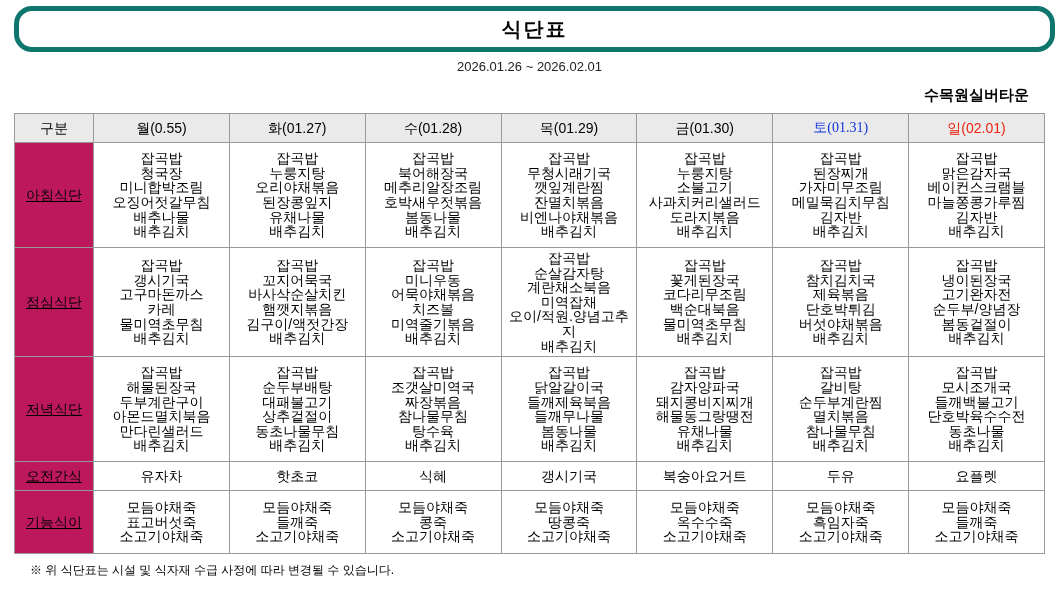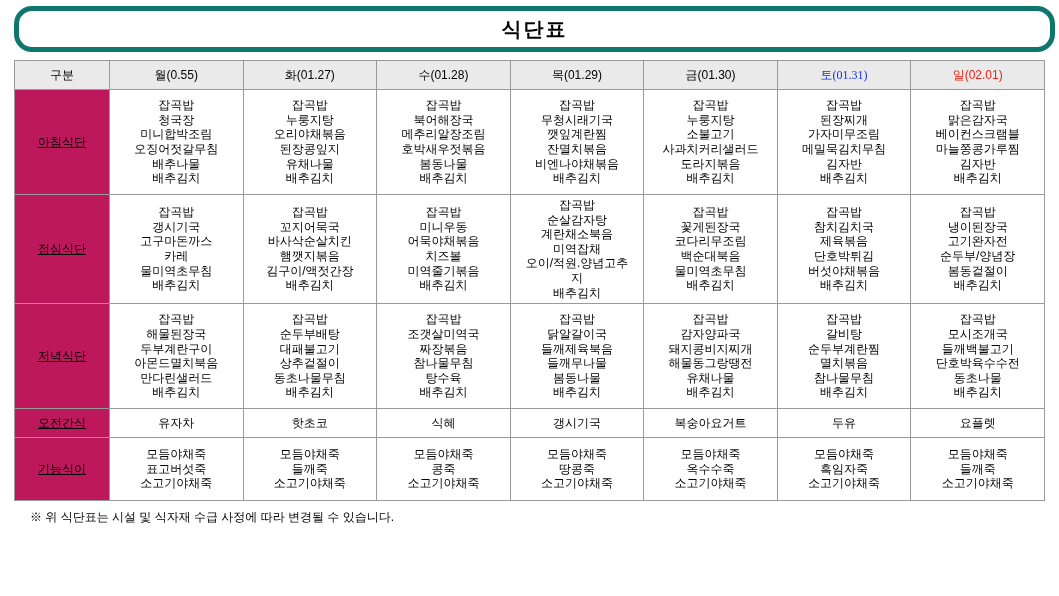--- a/index.html
+++ b/index.html
@@ -57,23 +57,23 @@
     width: 1031px;
     margin-left: auto;
     margin-right: auto;
     border-collapse: collapse;
     table-layout: fixed;
   }
   table.menu td, table.menu th {
     border: 1px solid #9a9a9a;
     text-align: center;
     vertical-align: middle;
-    font-size: 12px;
+    font-size: 14px;
     line-height: 14.6px;
-    padding: 3px 9px;
+    padding: 3px 1px;
   }
   thead th {
     background: #eaeaea;
     font-weight: normal;
     height: 22px;
     font-size: 12px;
   }
   th.col-label { width: 76px; }
   th.day { width: auto; }
   th.sat { color: #1133dd; font-family: Liberation Serif, serif; }
@@ -102,21 +102,23 @@
 </style>
 </head>
 <body>
 
 <div class="page">
 
   <div class="title-bar">
     <span class="title-text">식단표</span>
   </div>
 
-
+  <div class="date-range">2026.01.26 ~ 2026.02.01</div>
+
+  <div class="branch">수목원실버타운</div>
 
   <table class="menu">
     <thead>
       <tr>
         <th class="col-label">구분</th>
         <th class="day">월(0.55)</th>
         <th class="day">화(01.27)</th>
         <th class="day">수(01.28)</th>
         <th class="day">목(01.29)</th>
         <th class="day">금(01.30)</th>

